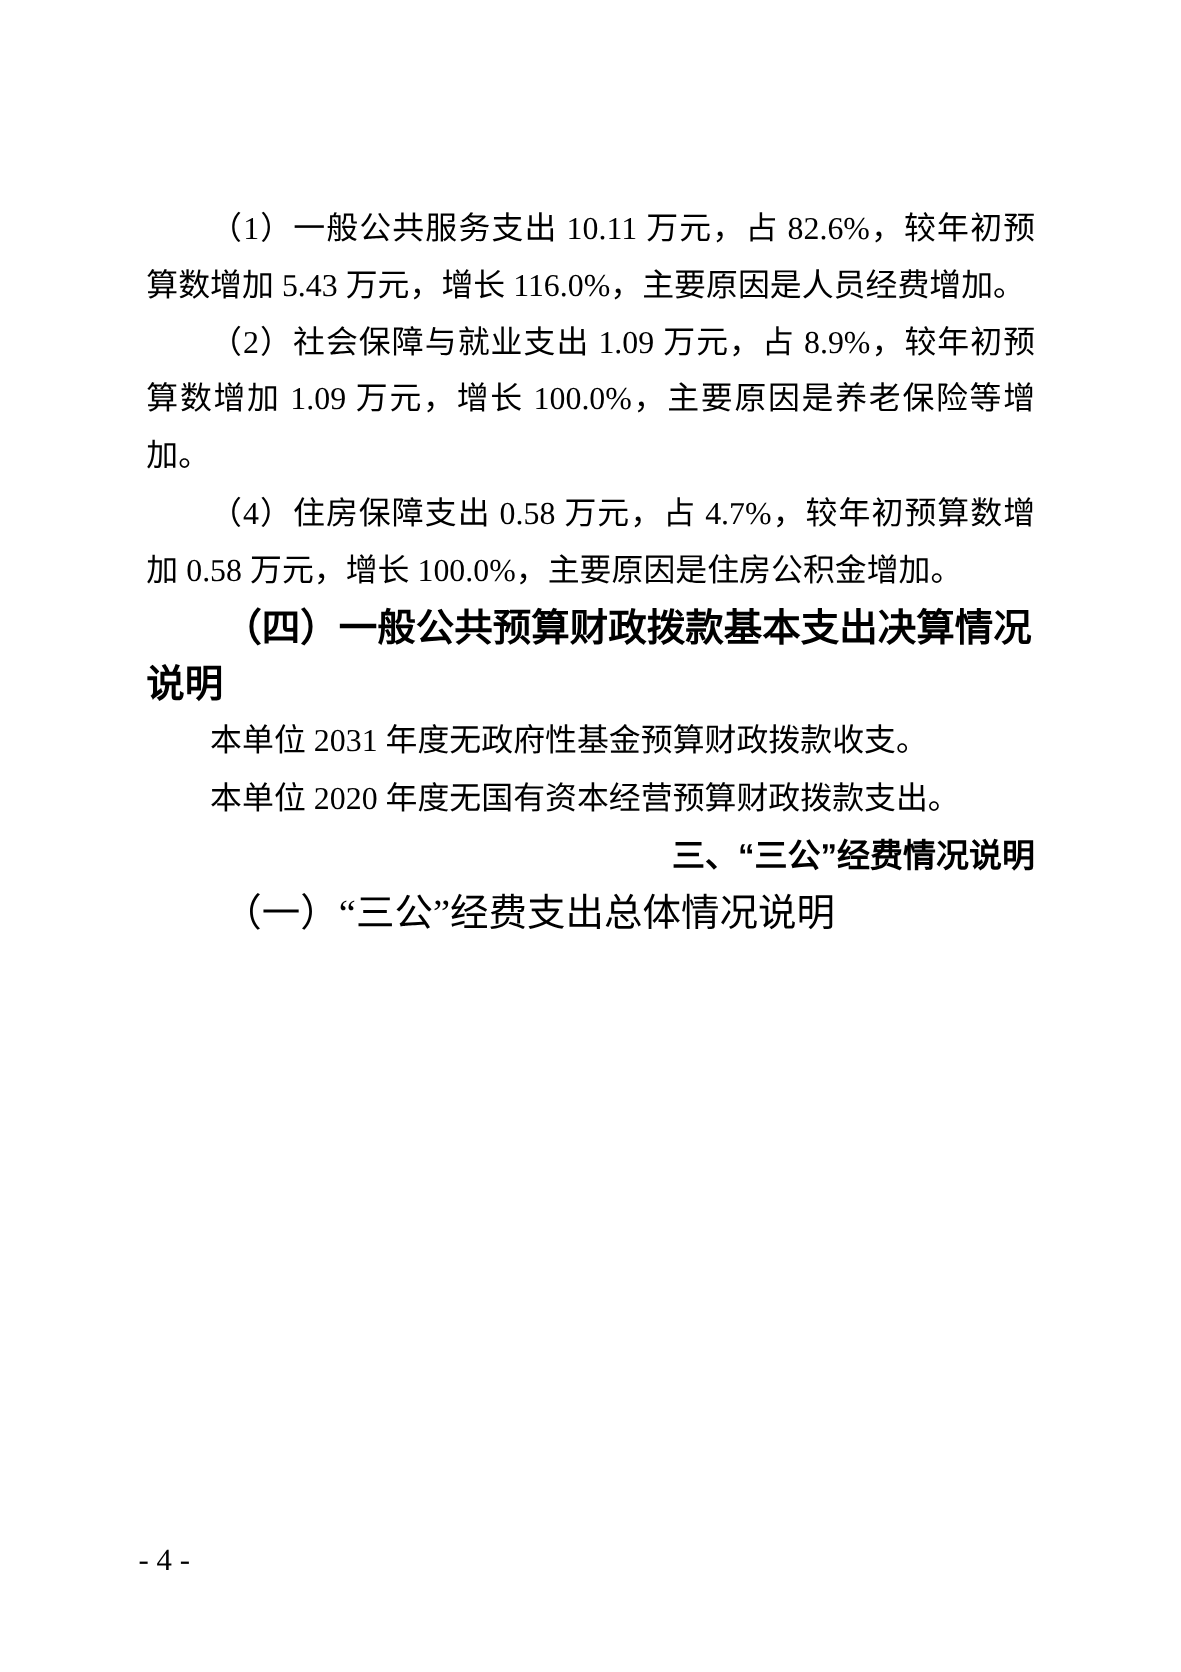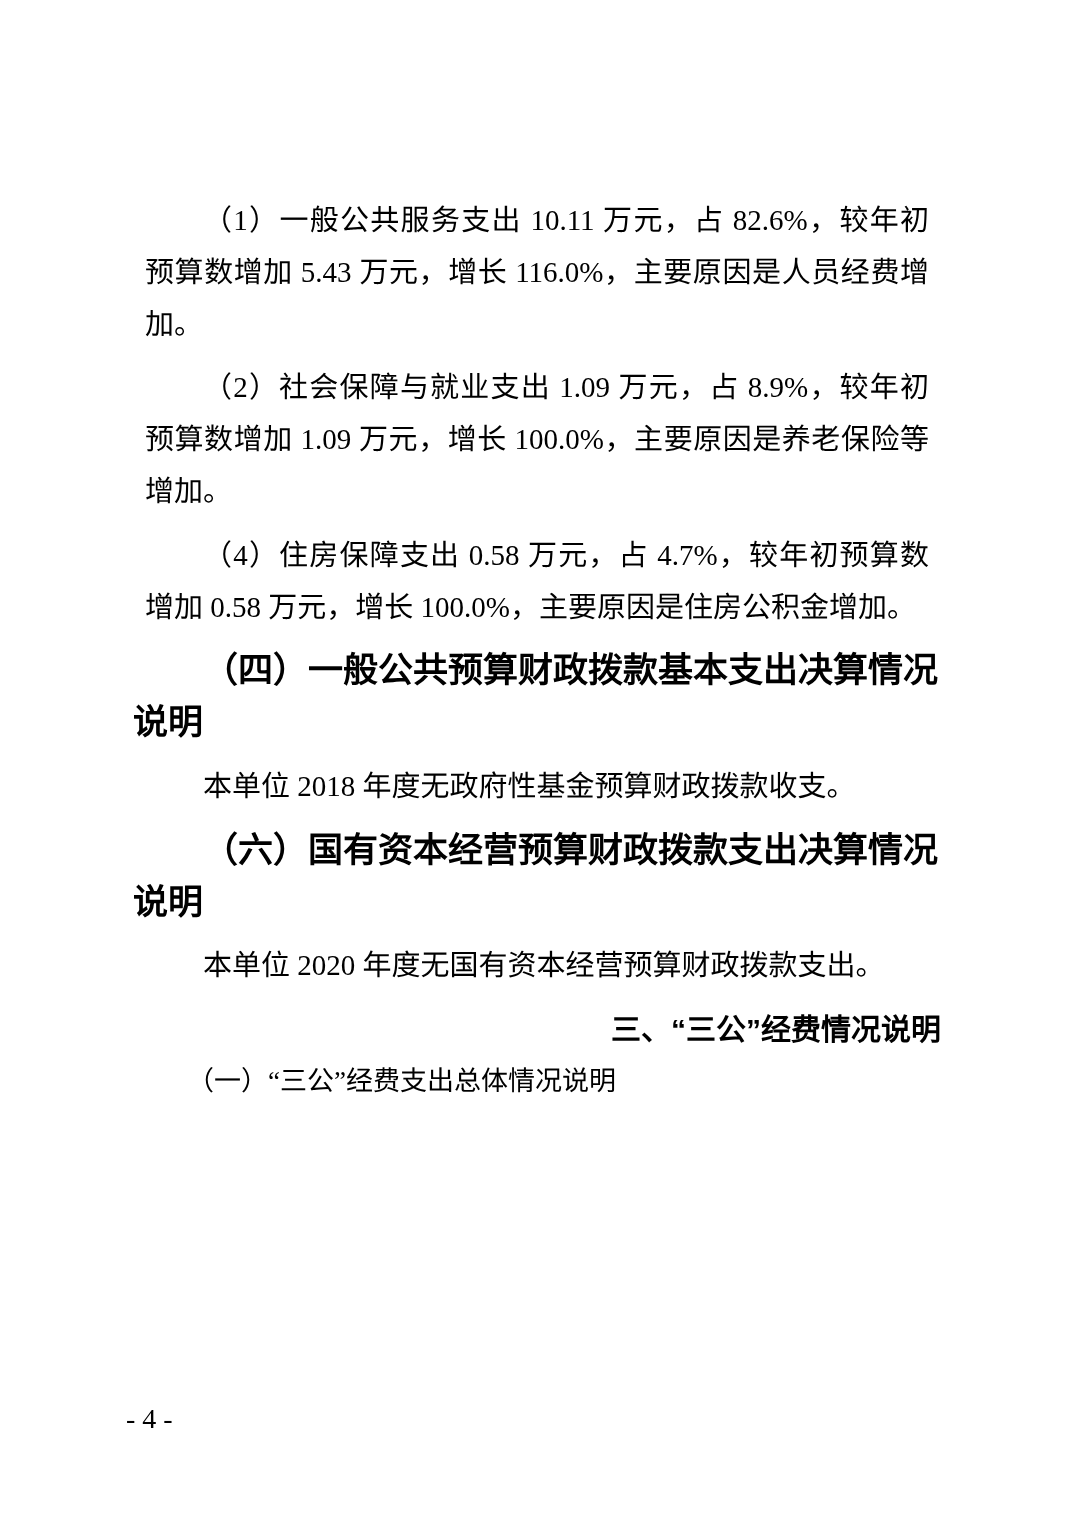--- a/index.html
+++ b/index.html
@@ -16,38 +16,38 @@
     font-family: "Liberation Serif", "DejaVu Serif", serif;
     overflow: hidden;
   }
   .doc-body {
     position: absolute;
     left: 133px;
     top: 183px;
     width: 808px;
   }
   .para {
-    margin: 12px;
+    margin: 0;
     font-size: 29px;
     line-height: 51.8px;
     text-align: justify;
     text-justify: inter-character;
     text-indent: 2em;
     font-weight: 400;
   }
   .heading-kai-bold {
     margin: 0;
     font-size: 35px;
     line-height: 51.8px;
     text-indent: 2em;
     font-weight: 700;
   }
   .heading-kai {
     margin: 0;
-    font-size: 27px;
+    font-size: 35px;
     line-height: 51.8px;
     text-indent: 2em;
     font-weight: 400;
   }
   .heading-sans-bold {
     margin: 0;
     font-size: 30px;
     line-height: 51.8px;
     text-indent: 2em;
     font-weight: 700;
@@ -66,20 +66,19 @@
 </style>
 </head>
 <body>
 
 <div class="page">
   <div class="doc-body">
     <p class="para">（1）一般公共服务支出 10.11 万元，占 82.6%，较年初预算数增加 5.43 万元，增长 116.0%，主要原因是人员经费增加。</p>
     <p class="para">（2）社会保障与就业支出 1.09 万元，占 8.9%，较年初预算数增加 1.09 万元，增长 100.0%，主要原因是养老保险等增加。</p>
     <p class="para">（4）住房保障支出 0.58 万元，占 4.7%，较年初预算数增加 0.58 万元，增长 100.0%，主要原因是住房公积金增加。</p>
     <p class="heading-kai-bold">（四）一般公共预算财政拨款基本支出决算情况说明</p>
-    <p class="para">本单位 2018 年度无政府性基金预算财政拨款收支。</p>
-    <p class="heading-kai-bold">（六）国有资本经营预算财政拨款支出决算情况说明</p>
+    <p class="para">本单位 2031 年度无政府性基金预算财政拨款收支。</p>
     <p class="para">本单位 2020 年度无国有资本经营预算财政拨款支出。</p>
     <p class="heading-sans-bold">三、“三公”经费情况说明</p>
     <p class="heading-kai">（一）“三公”经费支出总体情况说明</p>
   </div>
   <div class="page-number">- 4 -</div>
 </div>
 
 </body></html>

